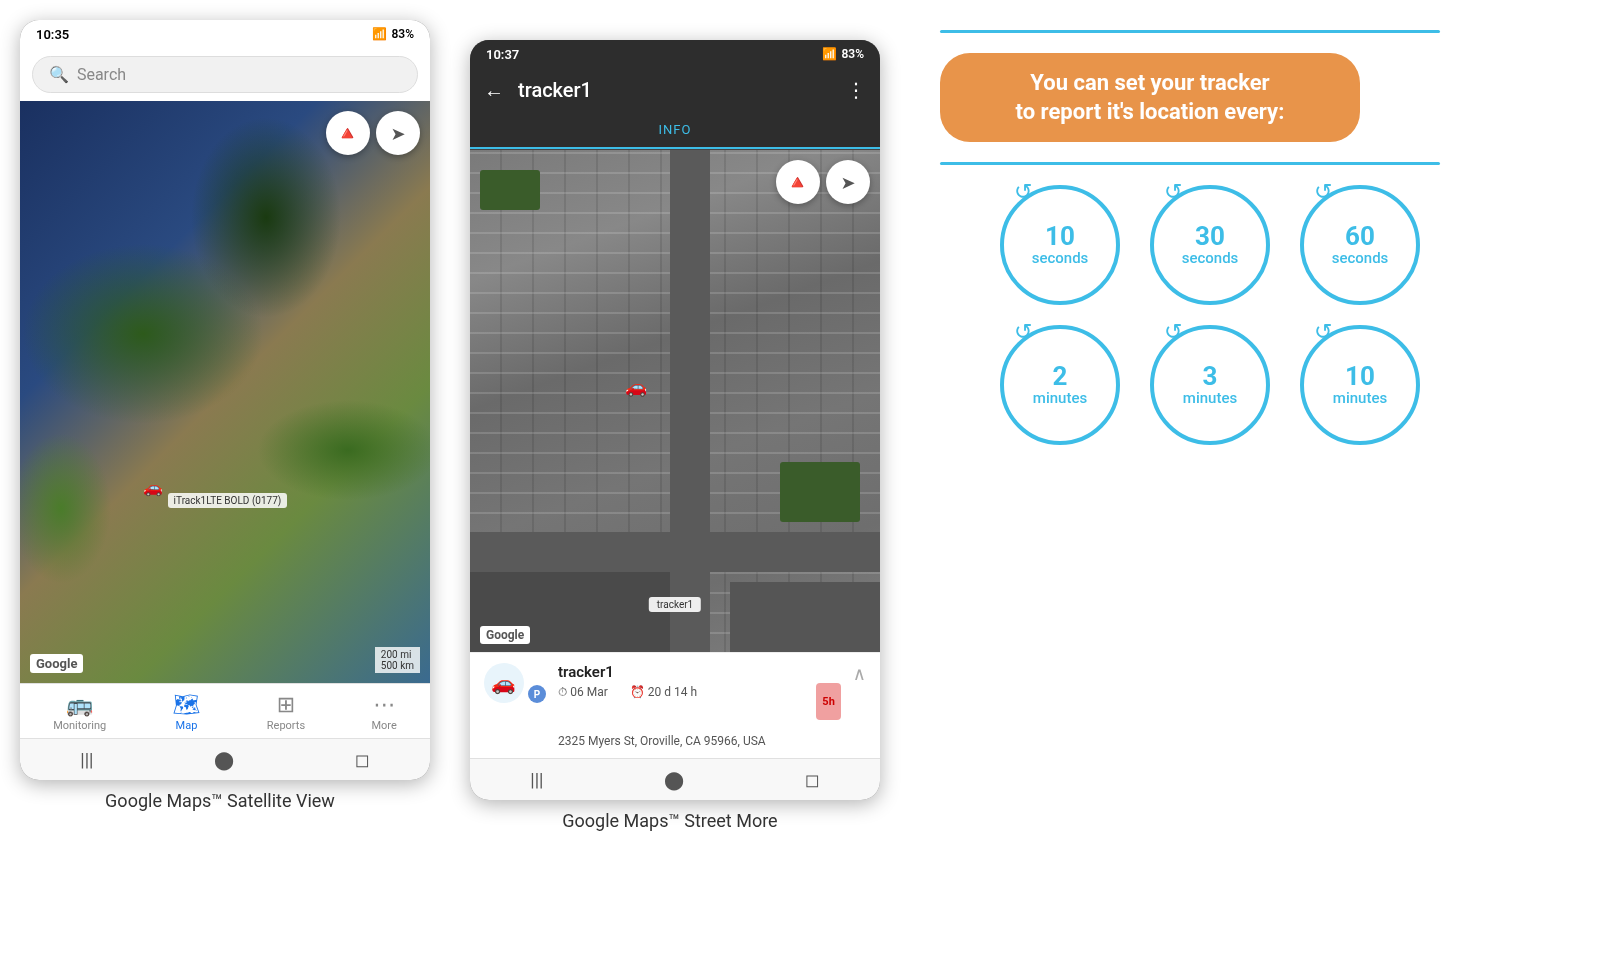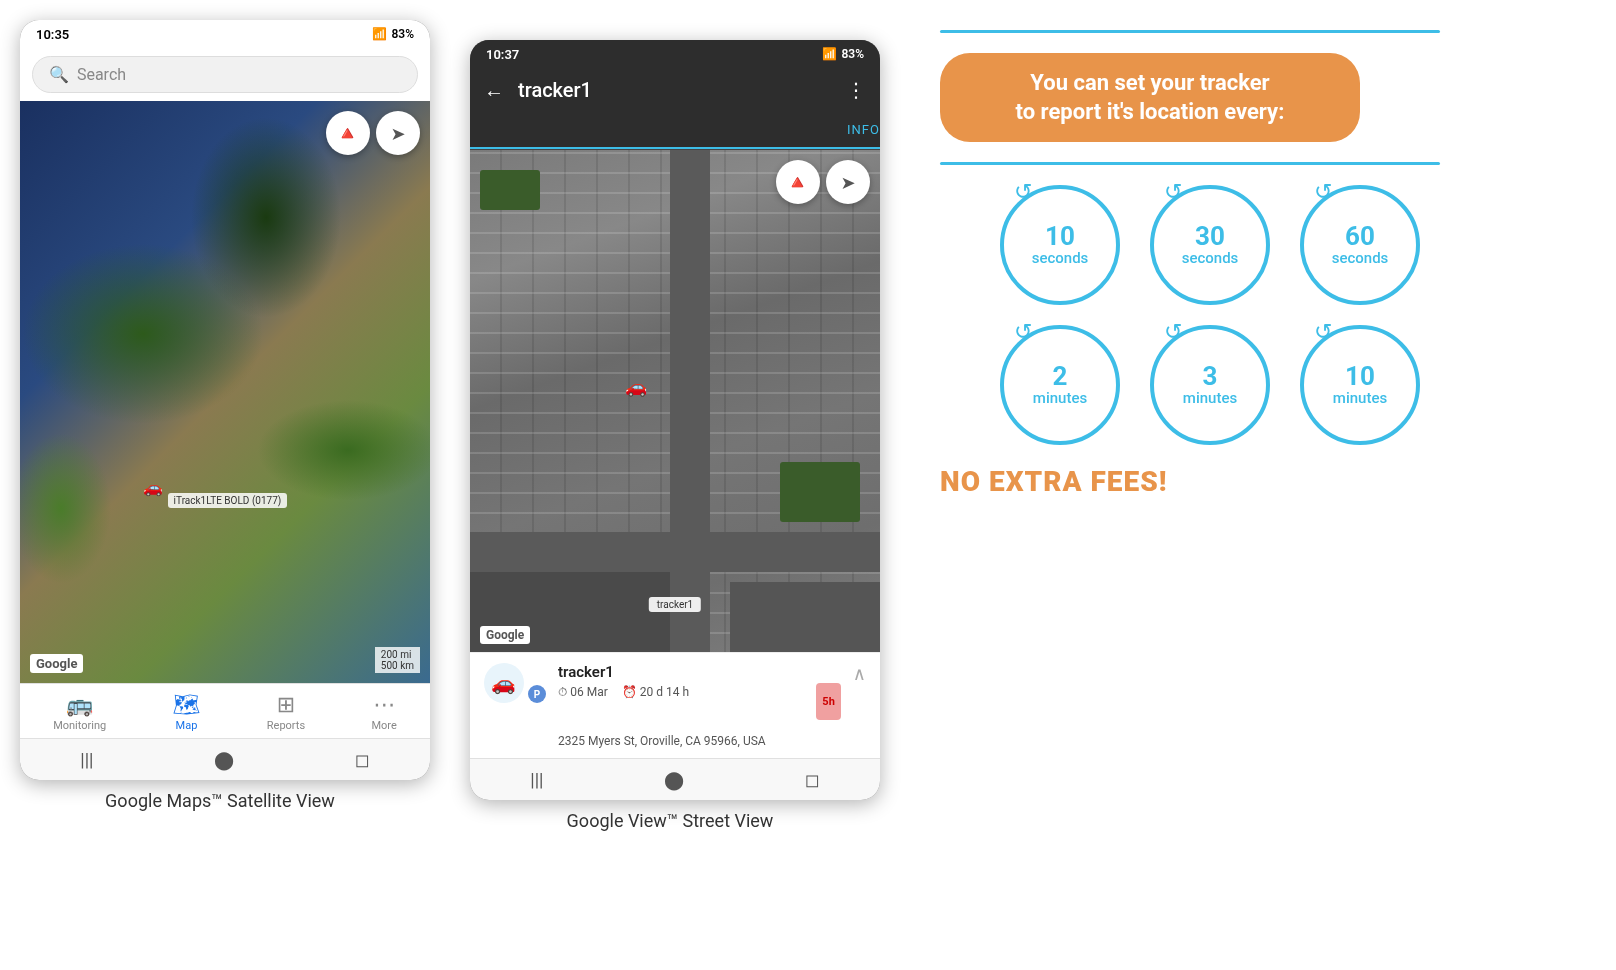--- a/index.html
+++ b/index.html
@@ -215,21 +215,21 @@
       font-weight: 500;
       flex: 1;
     }
     .tracker-tabs {
       background: #2d2d2d;
       display: flex;
       border-bottom: 1px solid #444;
     }
     .tracker-tab {
       flex: 1;
-      text-align: right;
+      text-align: center;
       padding: 10px 0;
       color: #aaa;
       font-size: 13px;
       letter-spacing: 1px;
     }
     .tracker-tab.active {
       color: #3dbde7;
       border-bottom: 2px solid #3dbde7;
     }
 
@@ -275,21 +275,21 @@
       font-size: 10px;
       font-weight: bold;
       display: flex;
       align-items: center;
       justify-content: center;
     }
     .tracker-info-main { flex: 1; }
     .tracker-info-name { font-size: 15px; font-weight: 600; color: #222; }
     .tracker-info-meta {
       display: flex;
-      gap: 14px;
+      gap: 22px;
       margin: 4px 0;
       font-size: 12px;
       color: #555;
     }
     .tracker-info-addr { font-size: 12px; color: #555; margin-top: 35px; }
     .info-time-badge {
       background: #f0a0a0;
       color: #cc0000;
       border-radius: 4px;
       padding: 12px 6px;
@@ -655,21 +655,21 @@
       <div class="info-time-badge">5h</div>
       <div class="scroll-arrow">∧</div>
     </div>
 
     <div class="android-nav">
       <span class="android-btn">|||</span>
       <span class="android-btn">⬤</span>
       <span class="android-btn">◻</span>
     </div>
   </div>
-  <div class="phone-caption">Google View™ Street View</div>
+  <div class="phone-caption">Google Maps™ Street More</div>
 </div>
 
 <div class="info-panel">
 
   <div class="teal-line"></div>
 
   <div class="promo-header">
     <span>You can set your tracker<br>to report it's location every:</span>
   </div>
 
@@ -705,14 +705,13 @@
       <span class="interval-unit">minutes</span>
     </div>
     <div class="interval-circle">
       <span class="circle-arrow">↺</span>
       <span class="interval-number">10</span>
       <span class="interval-unit">minutes</span>
     </div>
   </div>
 
 
-  <div class="no-extra-fees">NO EXTRA FEES!</div>
 </div>
 
 </body></html>

